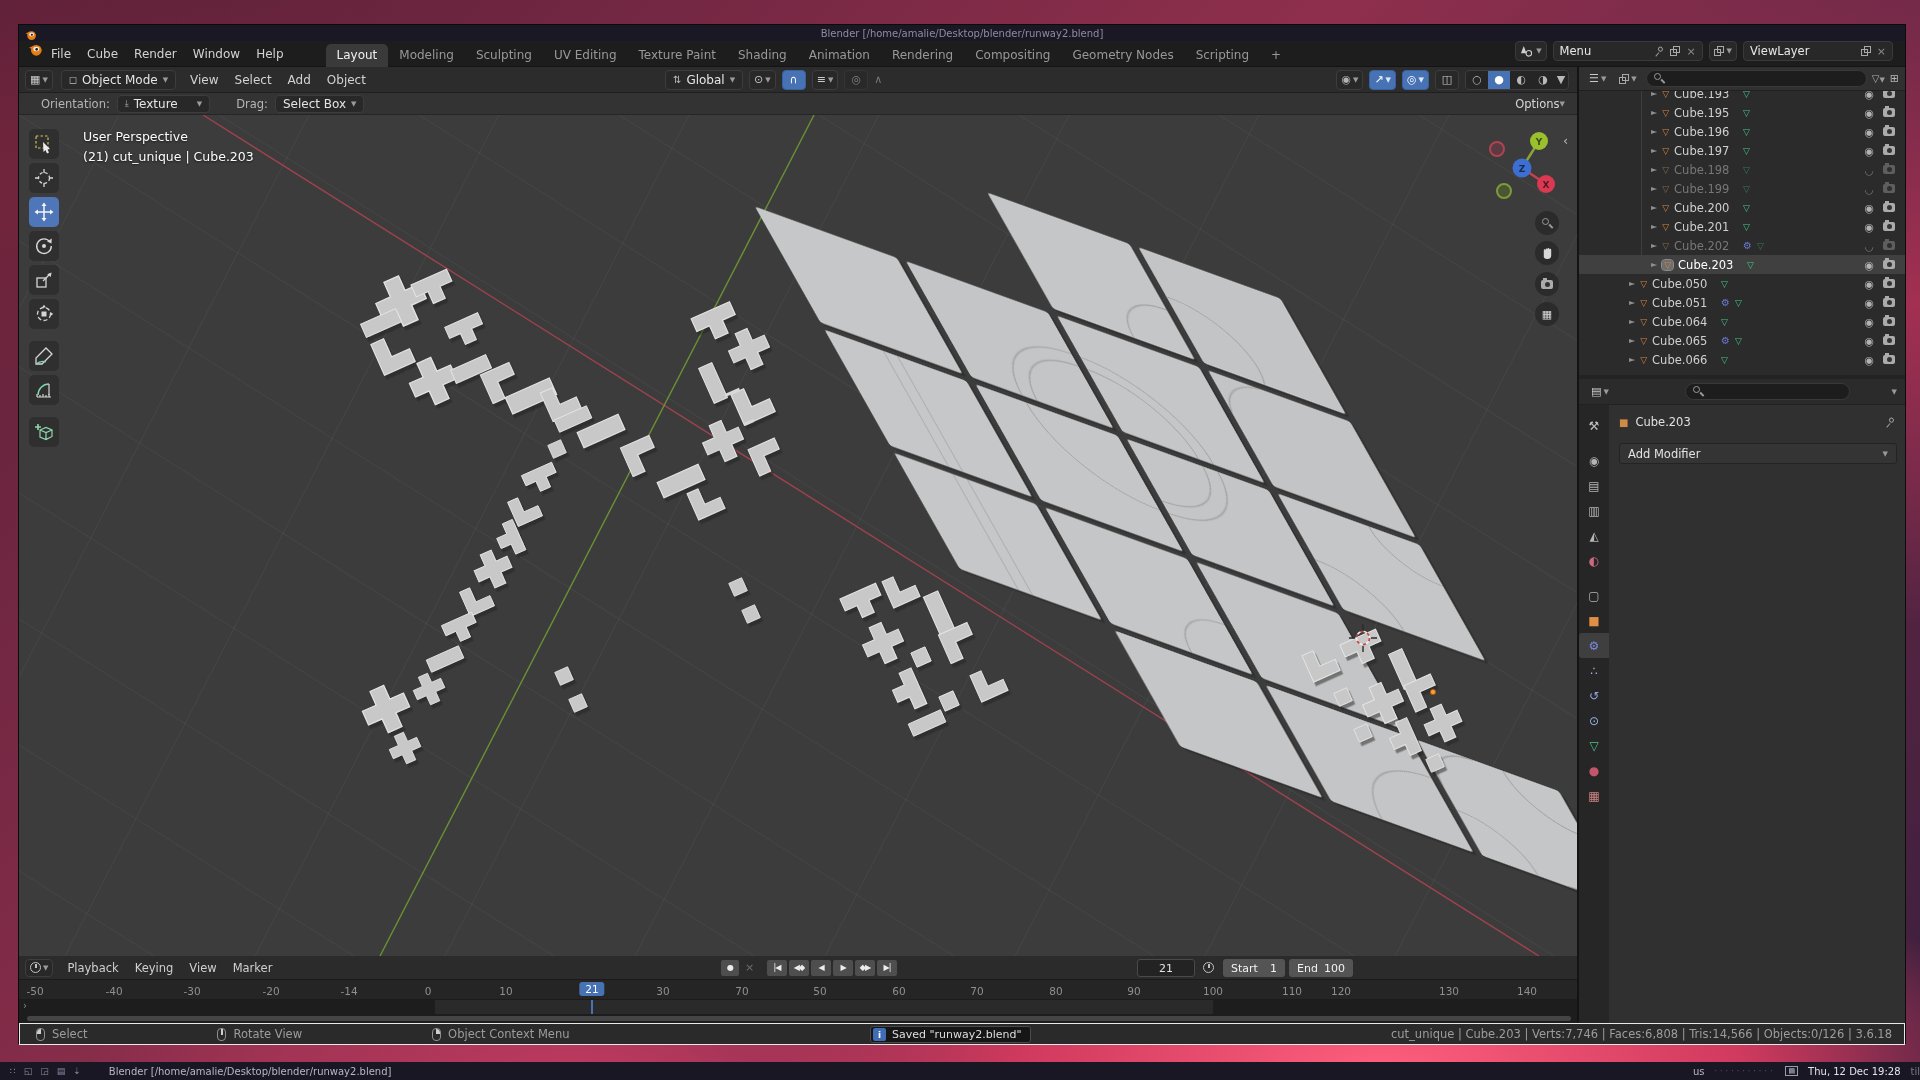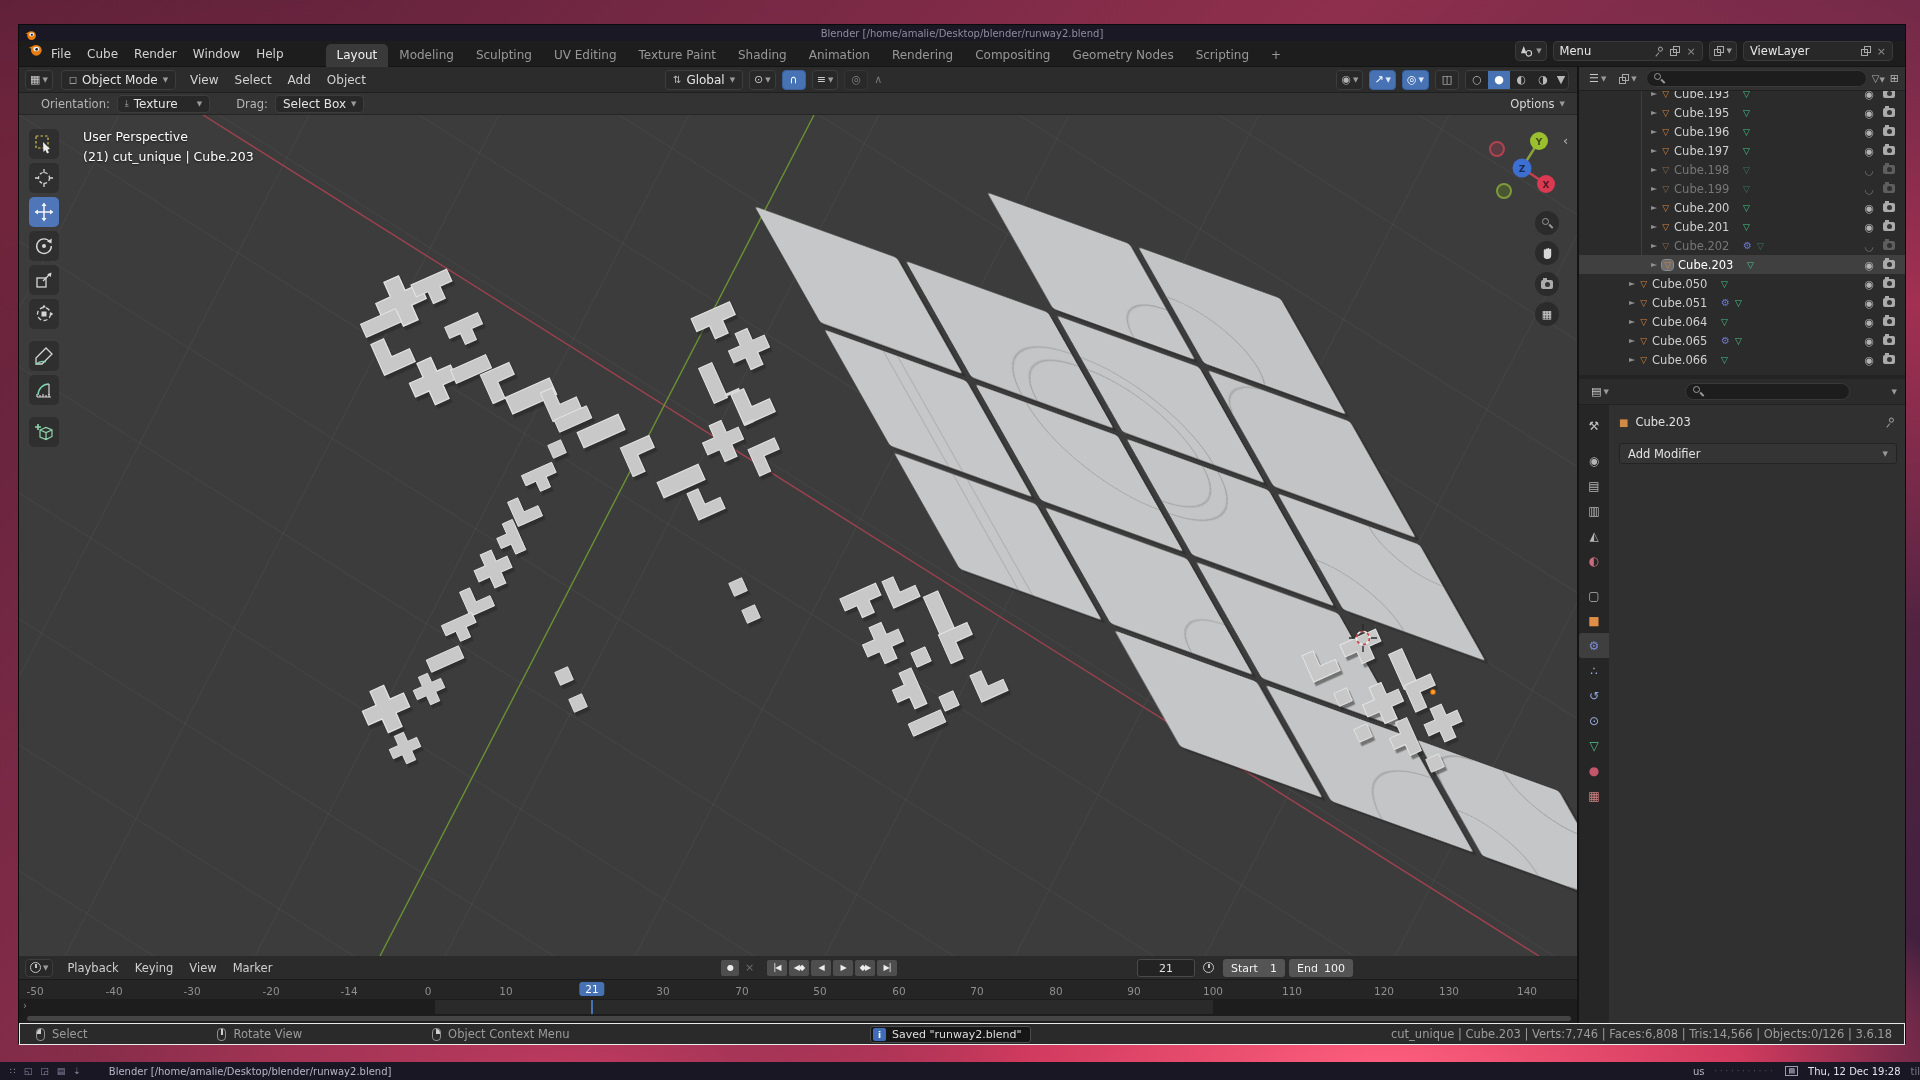--- a/index.html
+++ b/index.html
@@ -275,21 +275,21 @@
       <span class="dd" style="margin-left:7px;height:18px">
           <span style="font-size:9px;color:#aaa">⤓</span>
           <span>Texture</span>
           <span class="car" style="margin-left:14px">▼</span>
         </span>
       <span class="lbl" style="margin-left:26px">Drag:</span>
       <span class="dd" style="margin-left:7px;height:18px">
           <span>Select Box</span>
           <span class="car">▼</span>
         </span>
-      <span style="position:absolute;right:14px;display:flex;align-items:center;gap:5px;font-size:11.5px;color:#d6d6d6">
+      <span style="position:absolute;right:14px;display:flex;align-items:center;font-size:11.5px;color:#d6d6d6">
           <span>Options</span>
           <span class="car">▼</span>
         </span>
     </div>
 
     <div id="viewport">
       <svg width="1560" height="841" viewBox="0 0 1560 841">
         <defs>
           <filter id="ds" x="-20%" y="-20%" width="140%" height="140%">
               <feDropShadow dx="2.5" dy="3.5" stdDeviation="0" flood-color="#222" flood-opacity="0.5"></feDropShadow>
@@ -623,21 +623,21 @@
             <span class="tick" style="left: 487px;">10</span>
             <span class="tick" style="left: 644px;">30</span>
             <span class="tick" style="left: 723px;">70</span>
             <span class="tick" style="left: 801px;">50</span>
             <span class="tick" style="left: 880px;">60</span>
             <span class="tick" style="left: 958px;">70</span>
             <span class="tick" style="left: 1037px;">80</span>
             <span class="tick" style="left: 1115px;">90</span>
             <span class="tick" style="left: 1194px;">100</span>
             <span class="tick" style="left: 1273px;">110</span>
-            <span class="tick" style="left: 1365px;">120</span>
+            <span class="tick" style="left: 1322px;">120</span>
             <span class="tick" style="left: 1430px;">130</span>
             <span class="tick" style="left: 1508px;">140</span>
           </div>
         <span id="cf-badge" style="left: 573px;">21</span>
       </div>
       <div id="tl-band">
           <div id="tl-range"></div>
         <span style="position:absolute;left:4px;top:0;color:#8a8a8a;font-size:10px">›</span>
       </div>
       <div id="playhead" style="left: 572px;"></div>

